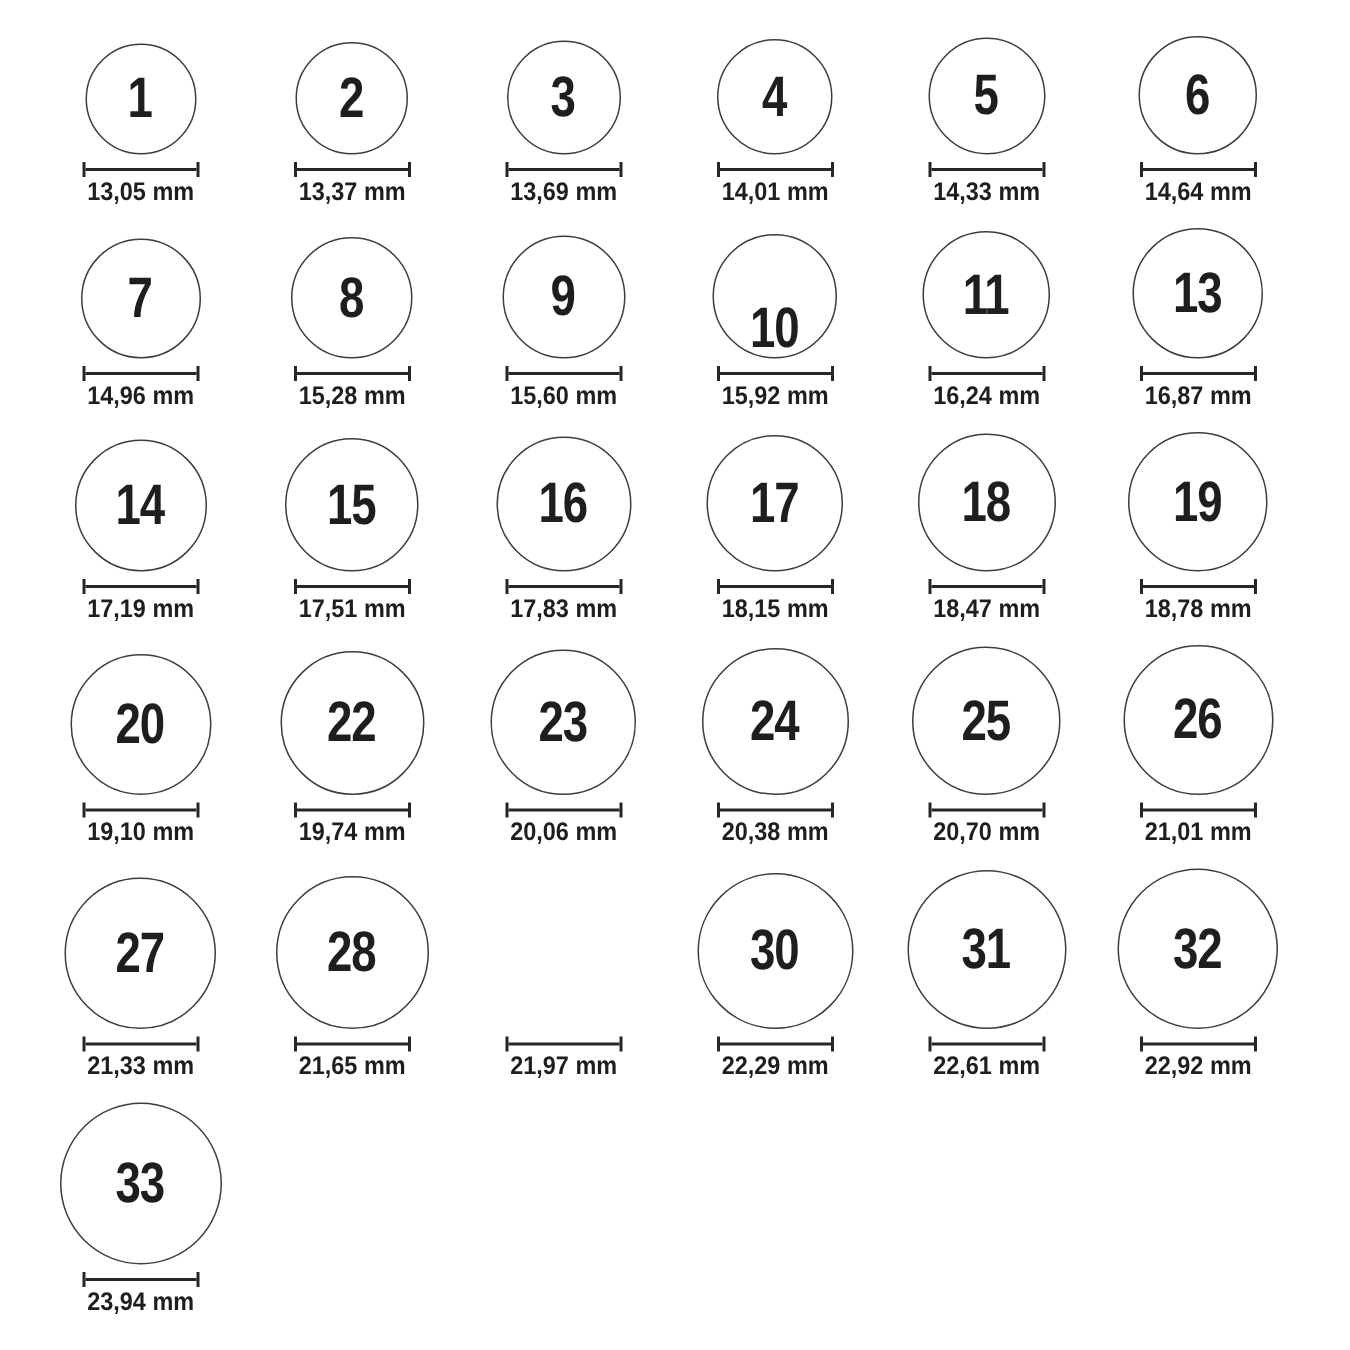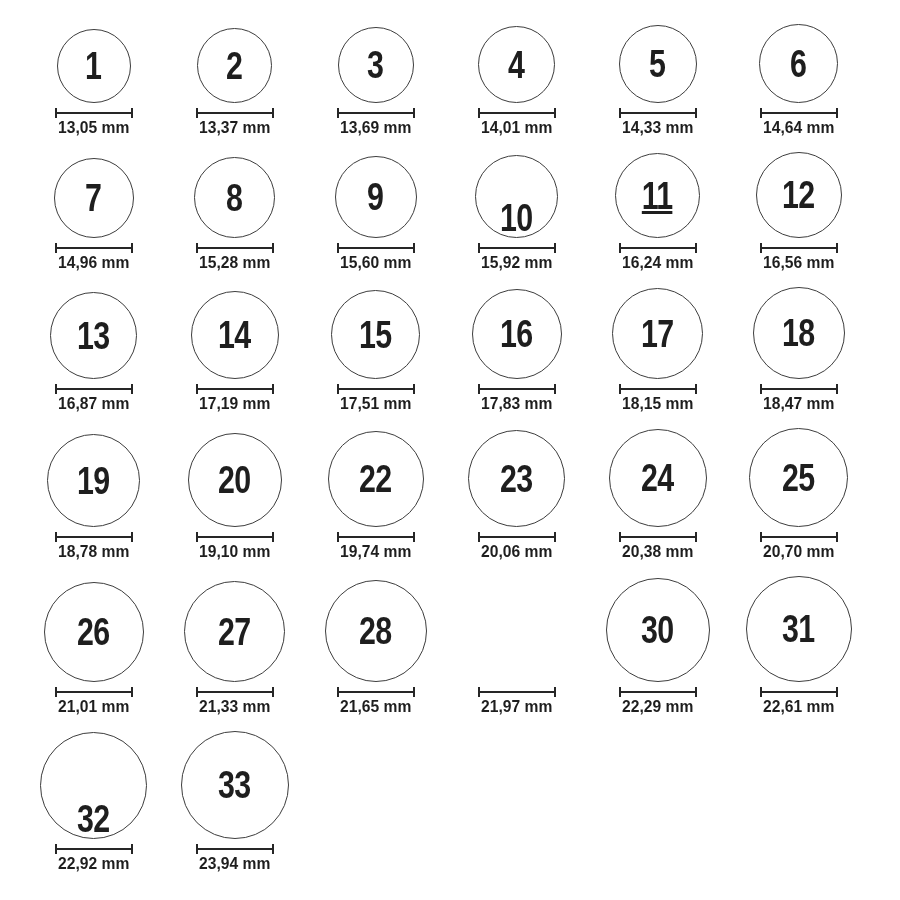--- a/index.html
+++ b/index.html
@@ -157,36 +157,27 @@
     <div class="cell">
       <div class="circle" style="width: 83px; height: 83px; align-items: flex-end;">
         <span class="num">10</span>
       </div>
       <div class="ruler">
         <div class="ruler-line"></div>
       </div>
       <div class="dlabel">15,92 mm</div>
     </div>
     <div class="cell">
-      <div class="circle" style="width: 85px; height: 85px; text-decoration: underline;">
+      <div class="circle" style="width: 85px; height: 85px;">
         <span class="num">11</span>
       </div>
       <div class="ruler">
         <div class="ruler-line"></div>
       </div>
       <div class="dlabel">16,24 mm</div>
-    </div>
-    <div class="cell">
-      <div class="circle" style="width: 86px; height: 86px;">
-        <span class="num">12</span>
-      </div>
-      <div class="ruler">
-        <div class="ruler-line"></div>
-      </div>
-      <div class="dlabel">16,56 mm</div>
     </div>
     <div class="cell">
       <div class="circle" style="width: 87px; height: 87px;">
         <span class="num">13</span>
       </div>
       <div class="ruler">
         <div class="ruler-line"></div>
       </div>
       <div class="dlabel">16,87 mm</div>
     </div>
@@ -334,21 +325,21 @@
     <div class="cell">
       <div class="circle" style="width: 106px; height: 106px;">
         <span class="num">31</span>
       </div>
       <div class="ruler">
         <div class="ruler-line"></div>
       </div>
       <div class="dlabel">22,61 mm</div>
     </div>
     <div class="cell">
-      <div class="circle" style="width: 107px; height: 107px; align-items: flex-end;">
+      <div class="circle" style="width: 107px; height: 107px;">
         <span class="num">32</span>
       </div>
       <div class="ruler">
         <div class="ruler-line"></div>
       </div>
       <div class="dlabel">22,92 mm</div>
     </div>
     <div class="cell">
       <div class="circle" style="width: 108px; height: 108px; justify-content: center;">
         <span class="num">33</span>

